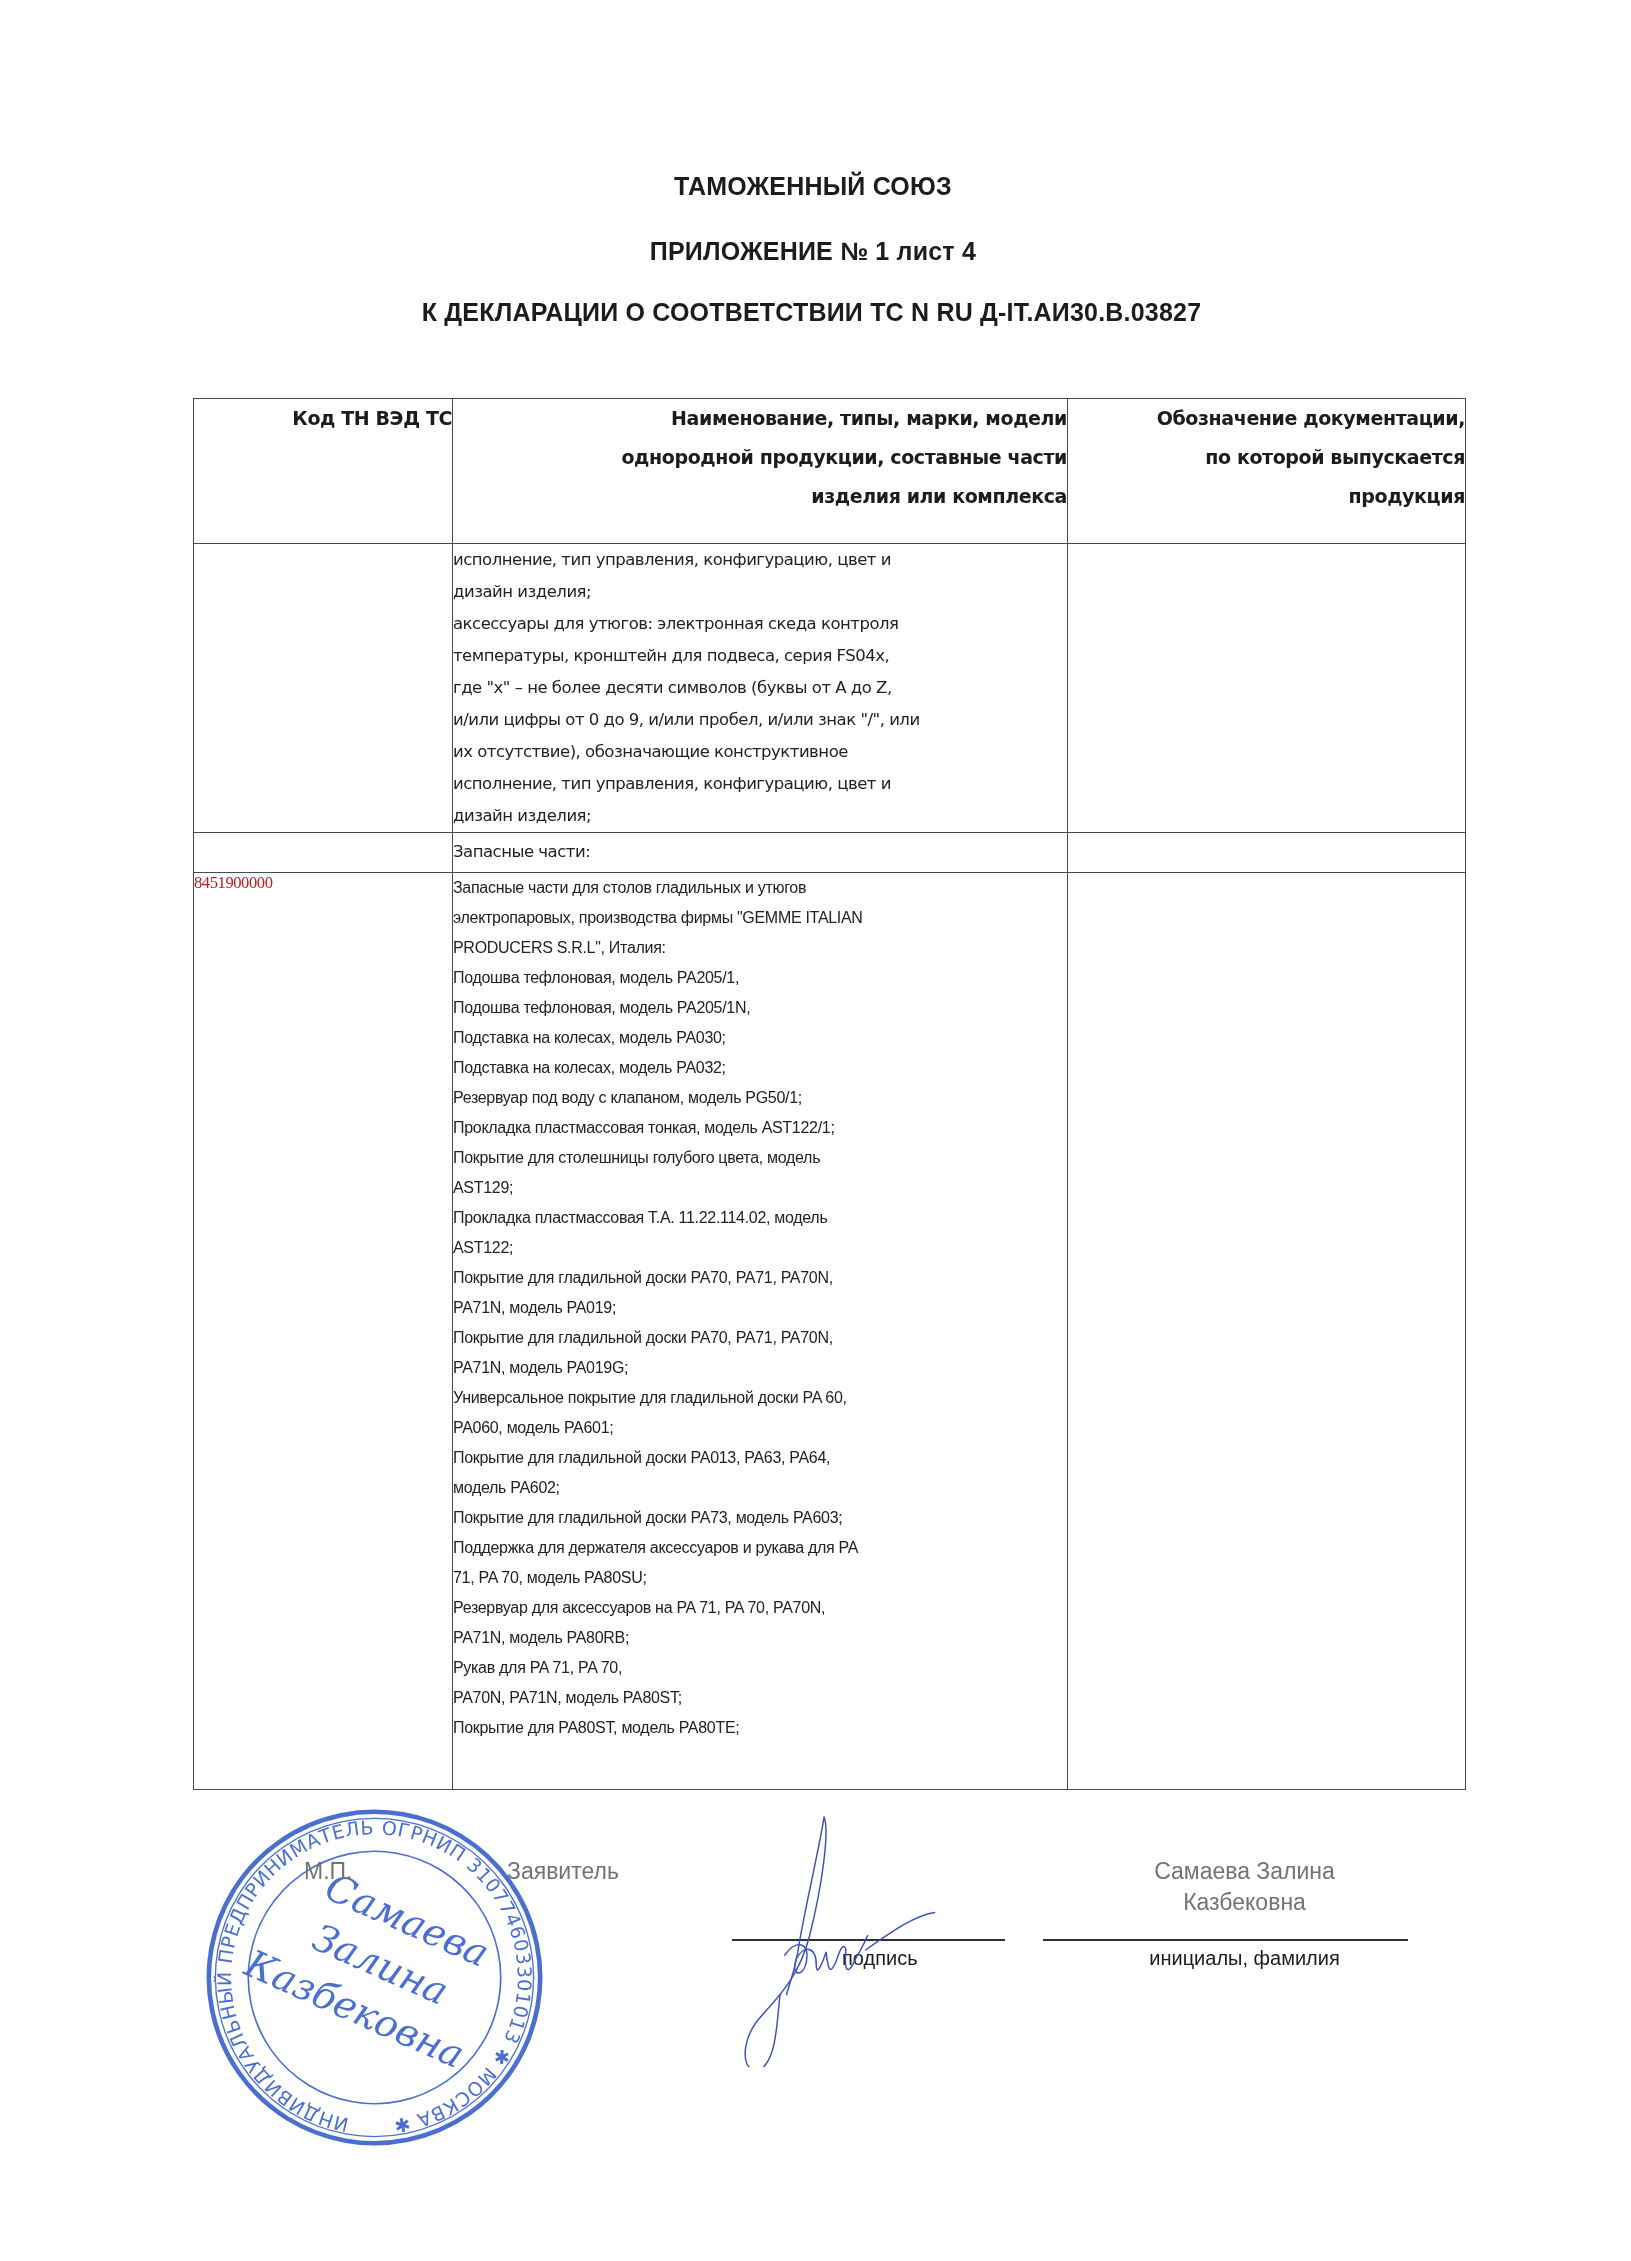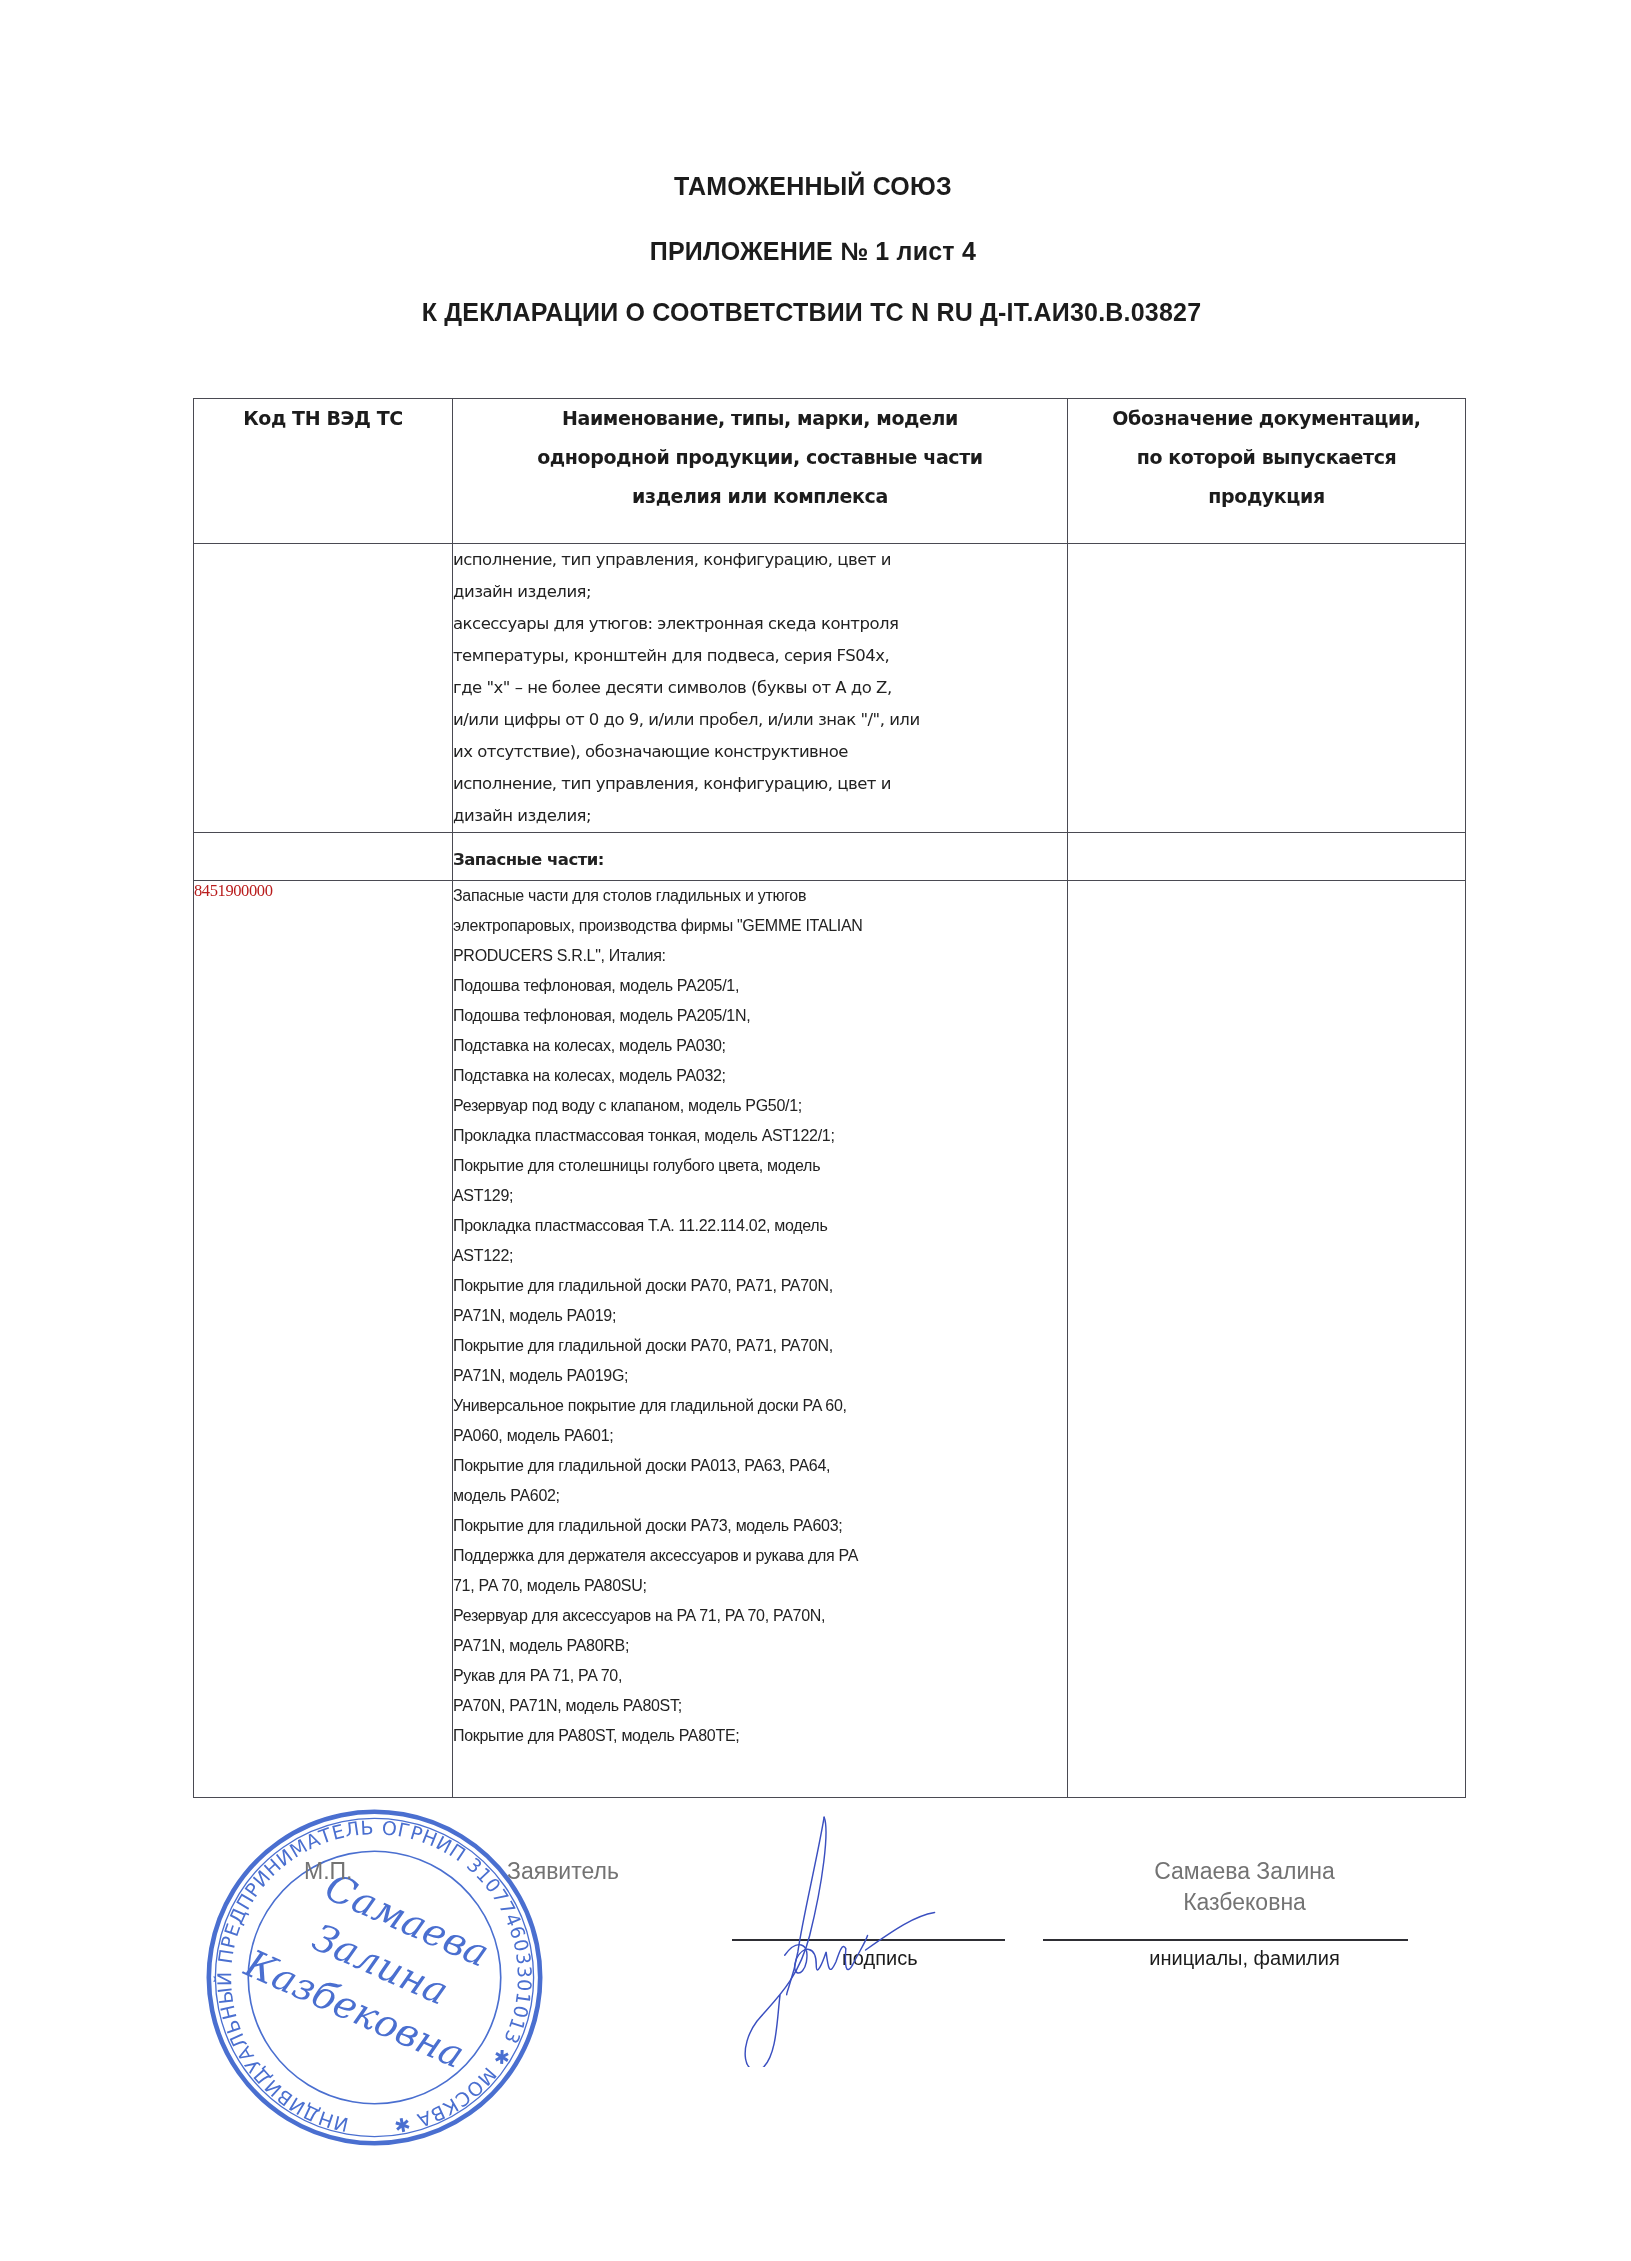--- a/index.html
+++ b/index.html
@@ -18,31 +18,31 @@
     border-collapse: collapse; table-layout: fixed;
     font-family: "DejaVu Sans", sans-serif;
   }
   table.decl td, table.decl th {
     border: 1.6px solid #4a4a52; vertical-align: top; padding: 0;
   }
   table.decl tr.hr-blue td, table.decl tr.hr-blue th { border-top-color: #2d3f6e; }
   col.c1 { width: 259px; } col.c2 { width: 615px; } col.c3 { width: 398px; }
 
   th.hdr {
-    height: 144px; vertical-align: middle; text-align: center;
+    height: 144px; vertical-align: middle; text-align: right;
     font-family: "DejaVu Sans", sans-serif; font-weight: bold; font-size: 19px;
     line-height: 39px; color: #1c1c1c; letter-spacing: -0.4px;
   }
   td.txt { padding: 4px 6.6px 2.6px 13px; margin-left: 34px; }
   .ln { display: block; white-space: nowrap; }
   .calibri { font-family: "DejaVu Sans", sans-serif; font-size: 16.5px; line-height: 32px; letter-spacing: -0.5px; color: #222; }
   .arial   { font-family: "Liberation Sans", sans-serif; font-size: 16px; line-height: 30px; letter-spacing: -0.3px; color: #222; }
   .row1 td { height: 287px; }
   .row2 td { height: 36px; }
-  .row2 td.txt { padding-top: 11px; font-weight: bold; }
+  .row2 td.txt { padding-top: 3px; }
   .row3 td { height: 916px; }
   td.code {
     vertical-align: middle; text-align: left; padding-left: 14.5px;
     font-family: Liberation Serif, serif; font-size: 16.5px; letter-spacing: -0.4px; color: #b91c1c;
   }
 
   .foot { position: absolute; font-family: "Liberation Sans", sans-serif; font-size: 23px; color: #737373; }
   #mp { left: 304px; top: 1858px; }
   #applicant { left: 507px; top: 1858px; }
   #name1 { left: 1113px; top: 1858px; width: 263px; text-align: center; }

